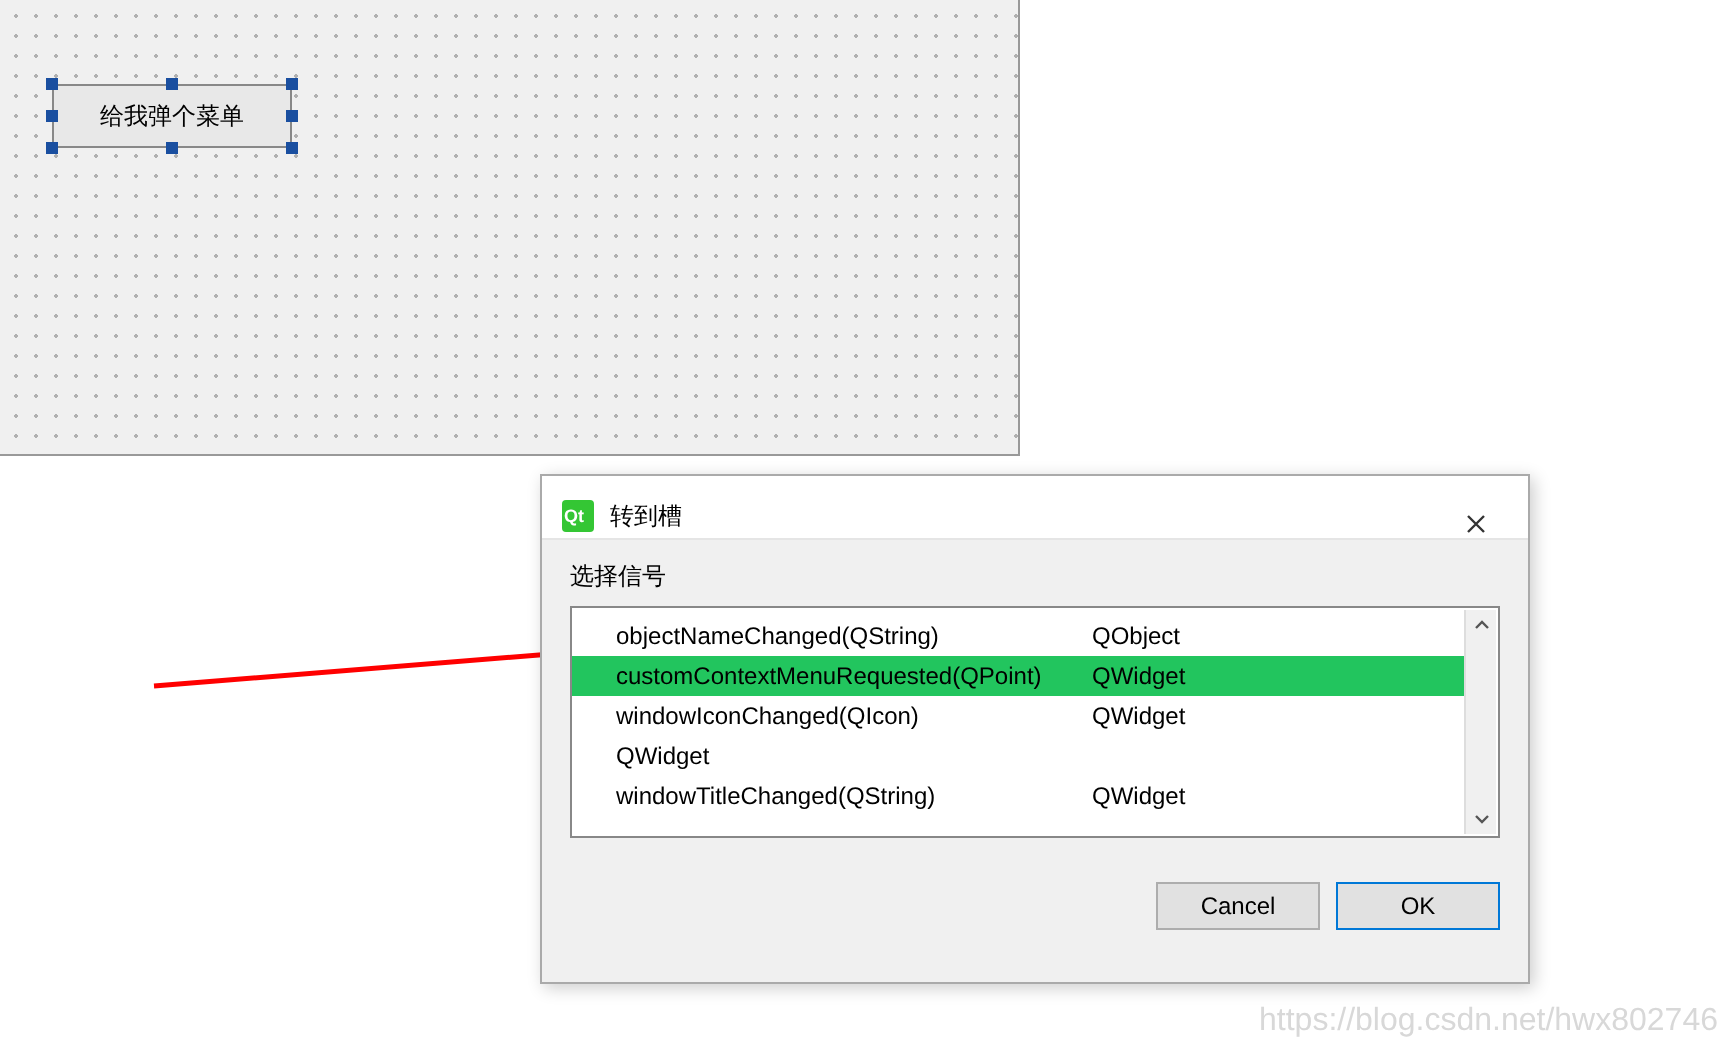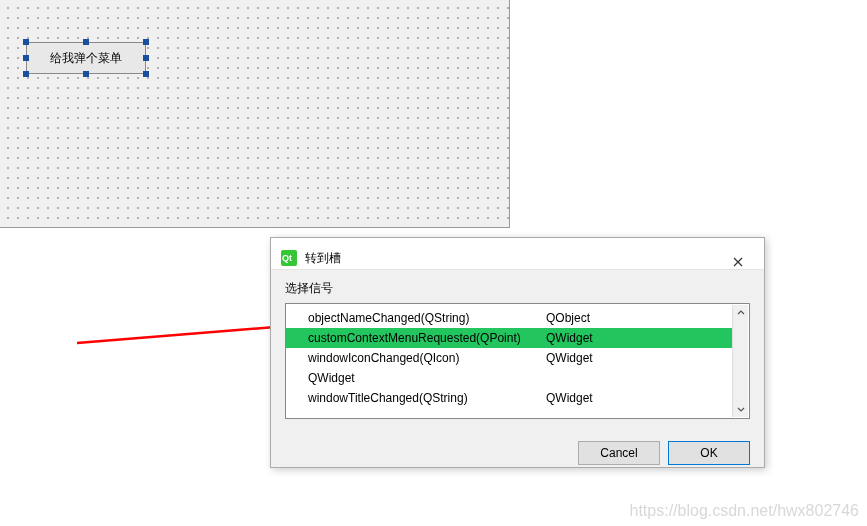--- a/index.html
+++ b/index.html
@@ -82,21 +82,21 @@
     line-height: 16px;
   }
   .titlebar-text { flex: 1; color: #000; }
   .close-btn {
     width: 40px; height: 24px;
     display: flex; align-items: center; justify-content: center;
     color: #555;
   }
   .close-btn svg { width: 10px; height: 10px; }
 
-  .dialog-body { padding: 10px 14px 2px; }
+  .dialog-body { padding: 10px 14px 26px; }
   .section-label { margin-bottom: 6px; color: #000; }
 
   .listbox {
     border: 1px solid #888;
     background: #fff;
     height: 116px;
     position: relative;
     padding: 4px 0;
   }
   .list-content { padding-right: 16px; }

